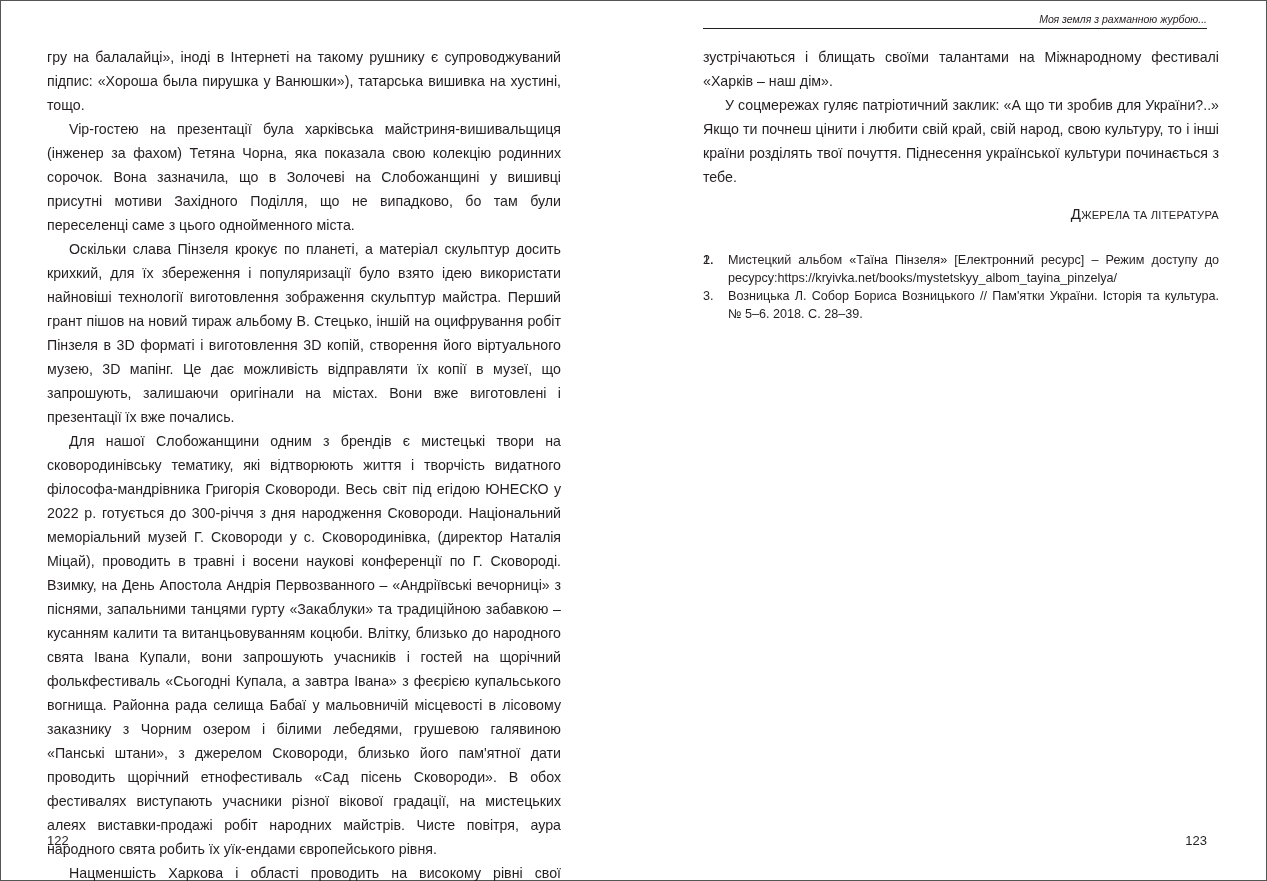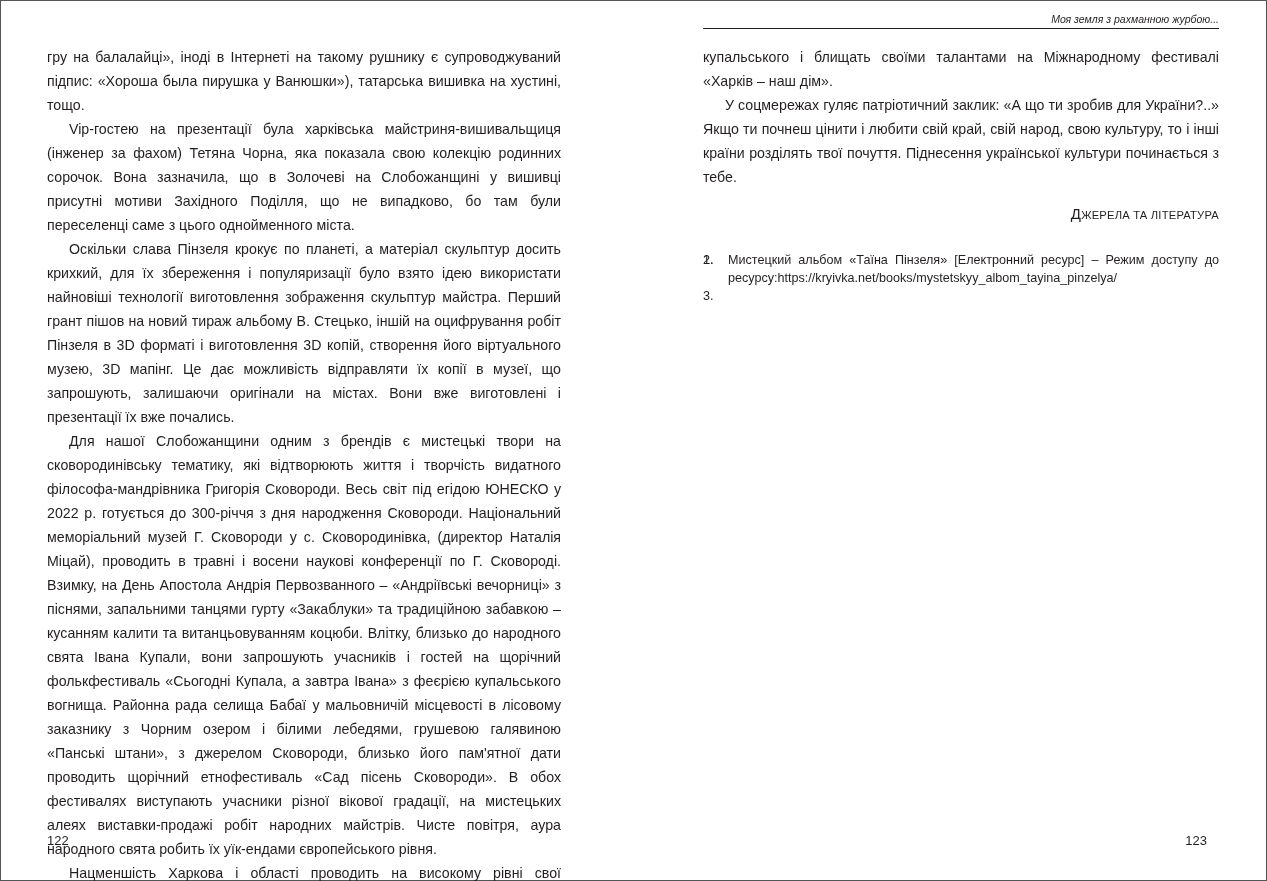--- a/index.html
+++ b/index.html
@@ -9,21 +9,21 @@
     position: relative; overflow: hidden;
   }
   .frame {
     position: absolute; left: 0; top: 0; width: 1265px; height: 879px;
     border: 1px solid #555555; box-sizing: content-box;
   }
   .page { position: absolute; top: 0; height: 881px; }
   .page.left { left: 47px; width: 514px; }
   .page.right { left: 703px; width: 516px; }
   .running-head {
-    position: absolute; top: 22px; left: 0; right: 0;
+    position: absolute; top: 22px; left: 0; right: 12px;
     font-style: italic; font-size: 10.5px; line-height: 11px;
     border-bottom: 1px solid #231f20; padding-bottom: 3px;
   }
   .left .running-head { top: 26px; }
   .right .running-head { top: 14px; text-align: right; }
   .body-text {
     position: absolute; left: 0; right: 0;
     font-size: 14.2px; line-height: 24px; text-align: justify;
   }
   .left .body-text { top: 45px; }
@@ -62,32 +62,33 @@
     <p class="indent">Нацменшість Харкова і області проводить на високому рівні свої національні культурологічні заходи. Наприклад, греки Харкова (ГО «Геліос») в рамках Днів грецької культури навесні і восени проводять фестивалі, прив'язані до народних свят Греції. Краєзнавець Віктор Пушкар, член лютеранської громади Харкова, досліджує і друкує власним коштом матеріали про цукрозаводчика Кеніга, який проживав у м. Тростянці, що на сусідній Сумщині. Представниця естонської діаспори Олена Слівченко досліджує рід декабриста Розена на Слобожанщині. А разом вони</p>
   </div>
   <div class="folio">122</div>
 </div>
 
 <div class="page right">
   <div class="running-head">
     <div>Моя земля з рахманною журбою...</div>
   </div>
   <div class="body-text">
-    <p>купальського і блищать своїми талантами на Міжнародному фестивалі «Харків – наш дім».</p>
+    <p>зустрічаються і блищать своїми талантами на Міжнародному фестивалі «Харків – наш дім».</p>
     <p class="indent">У соцмережах гуляє патріотичний заклик: «А що ти зробив для України?..» Якщо ти почнеш цінити і любити свій край, свій народ, свою культуру, то і інші країни розділять твої почуття. Піднесення української культури починається з тебе.</p>
   </div>
   <div class="section-title">
     <span class="cap">Д</span><span class="sc">жерела та література</span>
   </div>
   <ol class="refs">
     <li>
       <span class="num">1.</span>
     </li>
     <li>
       <span class="num">2.</span>
       <span>Мистецкий альбом «Таїна Пінзеля» [Електронний ресурс] – Режим доступу до ресурсу:https://kryivka.net/books/mystetskyy_albom_tayina_pinzelya/</span>
     </li>
     <li>
       <span class="num">3.</span>
+      <span>Возницька Л. Собор Бориса Возницького // Пам'ятки України. Історія та культура. № 5–6. 2018. С. 28–39.</span>
     </li>
   </ol>
   <div class="folio">123</div>
 </div>
 
 </body></html>

